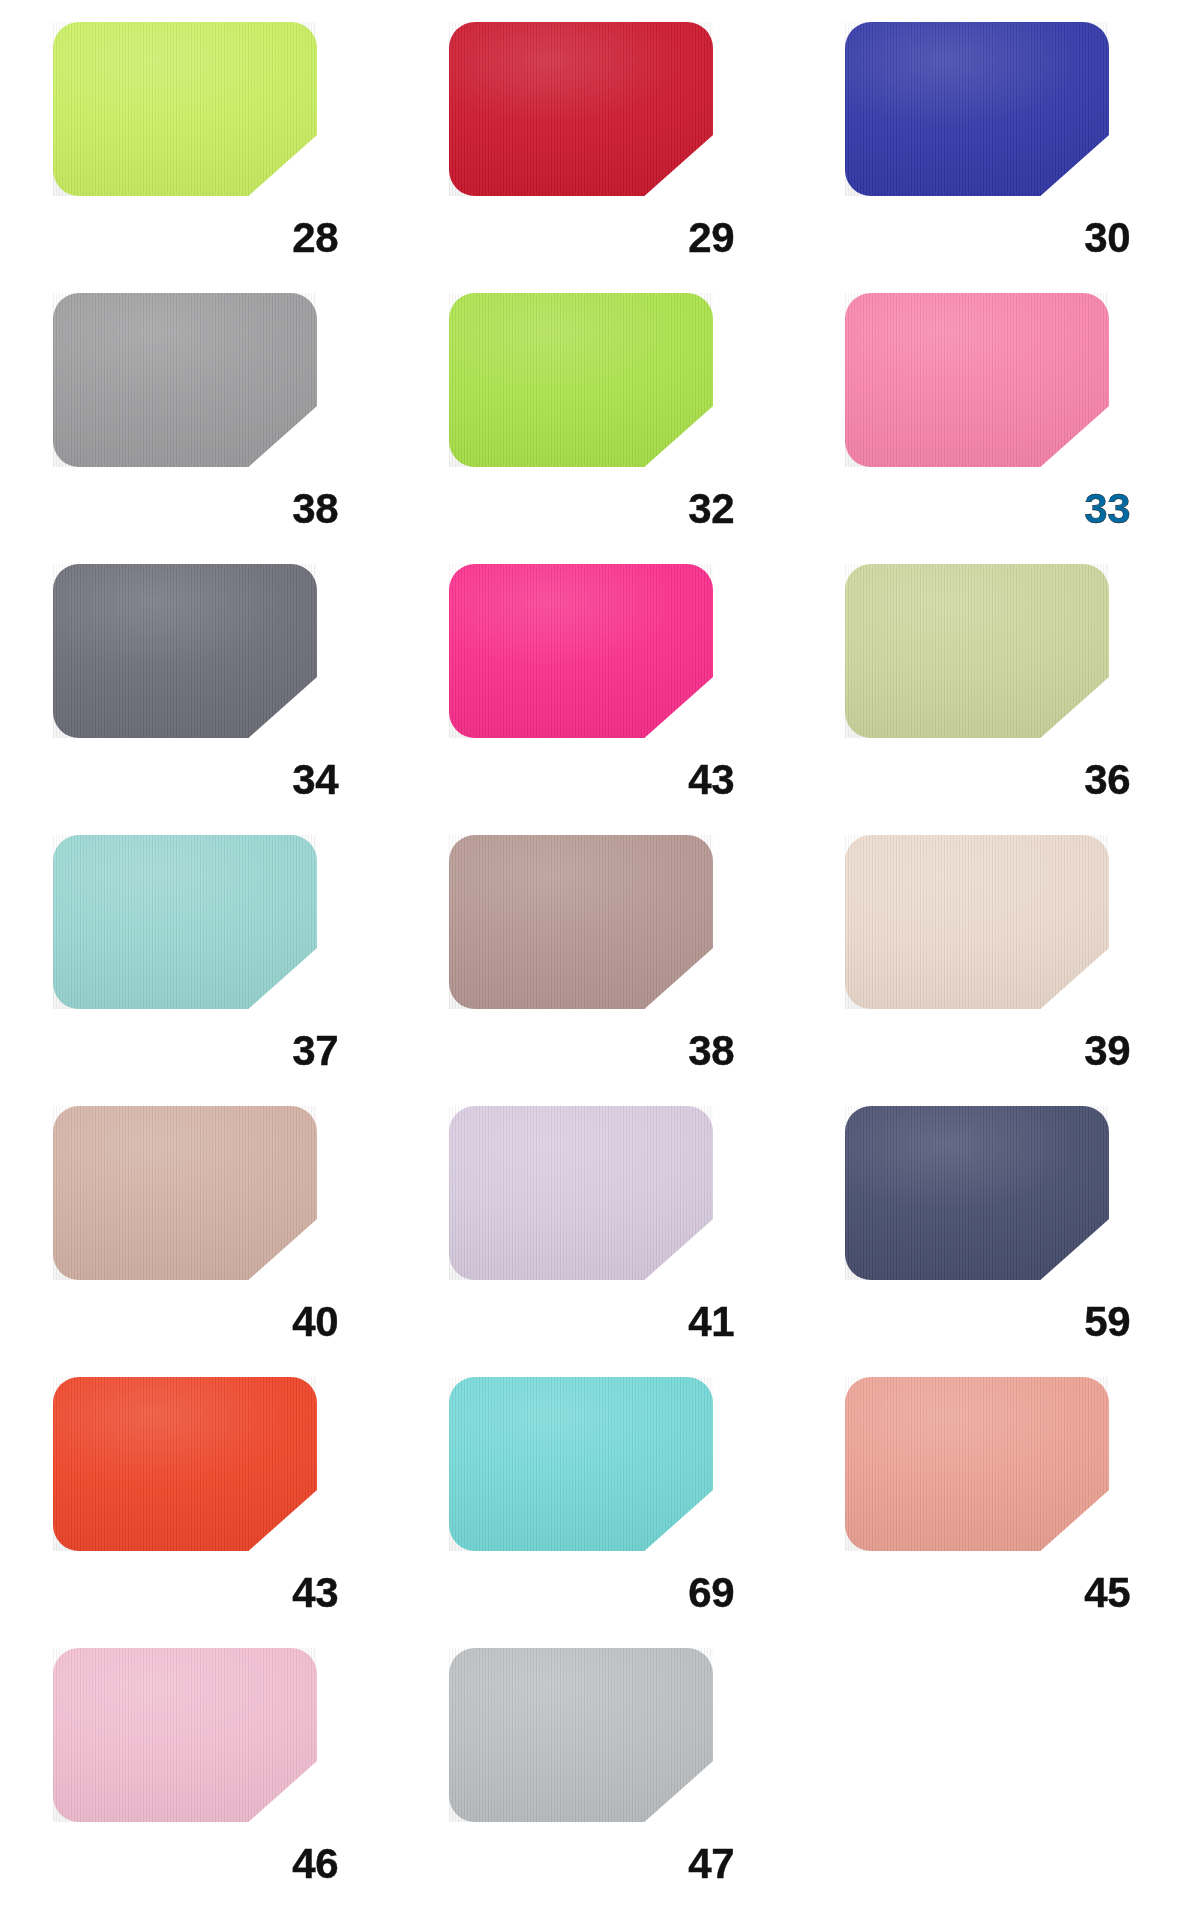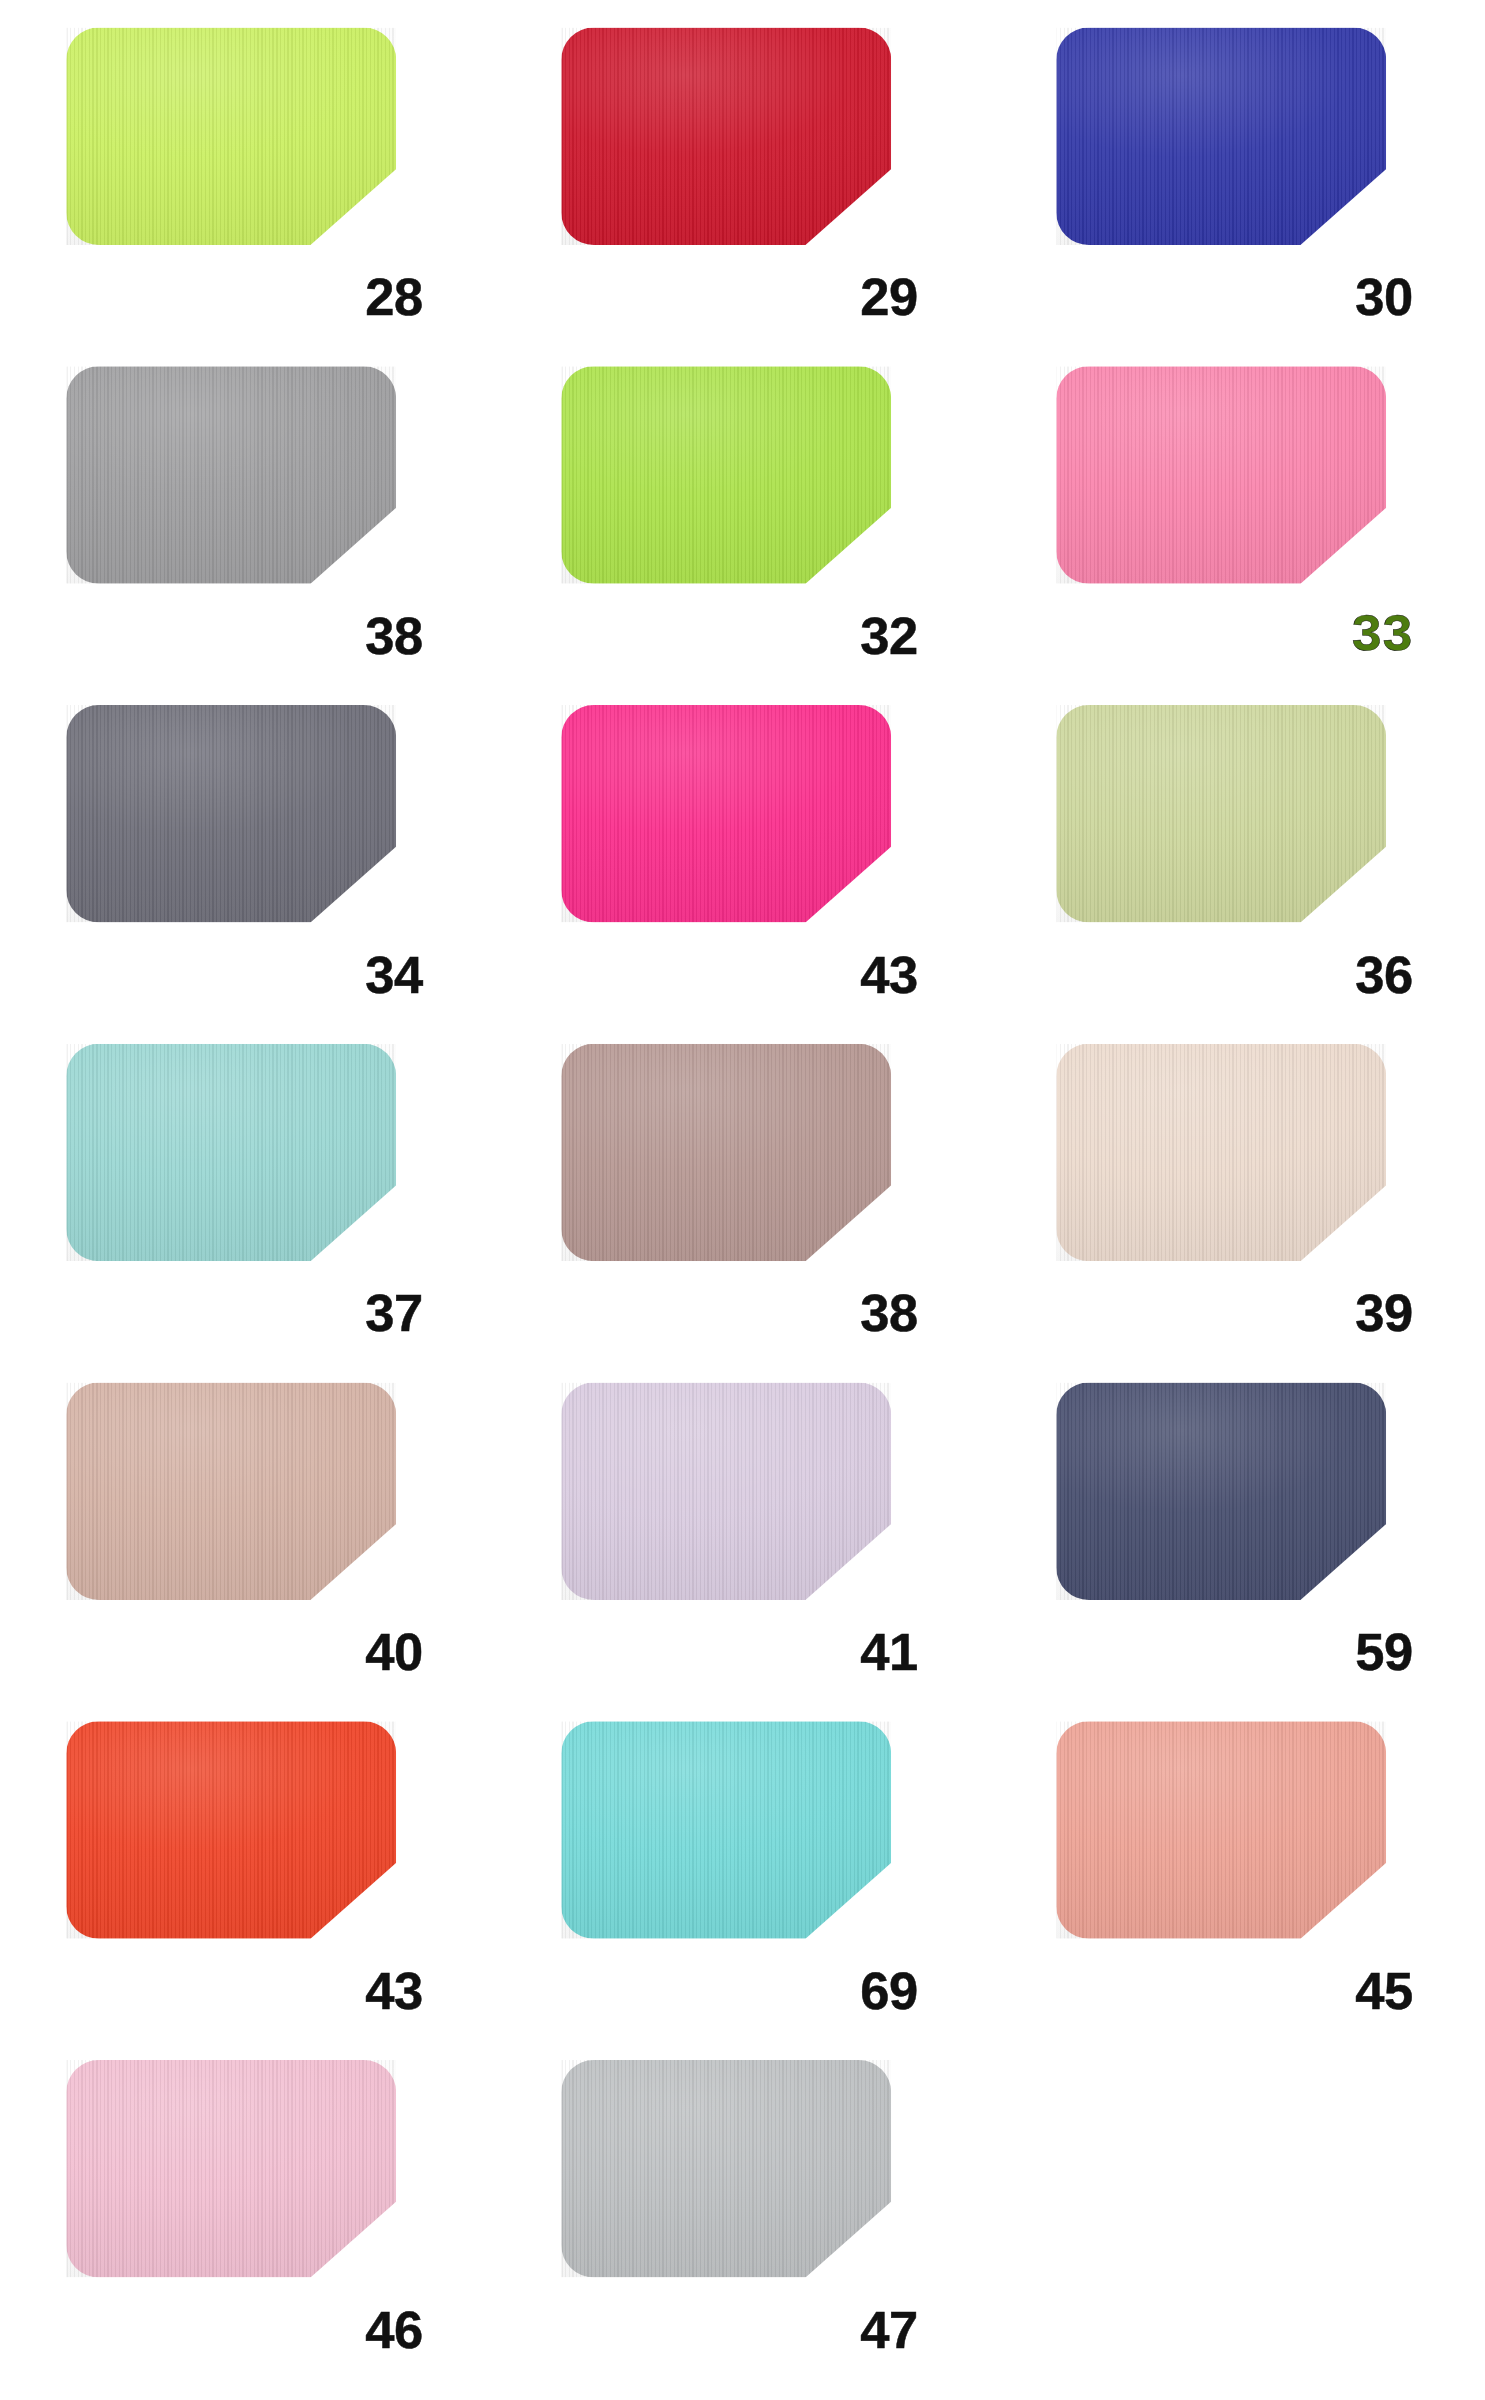--- a/index.html
+++ b/index.html
@@ -114,21 +114,21 @@
       <div class="swatch-cell">
         <div class="chip" style="background-color: rgb(156, 156, 158);"></div>
         <div class="chip-number" style="color: rgb(17, 17, 17); -webkit-text-stroke: 0.4px rgb(17, 17, 17);">38</div>
       </div>
       <div class="swatch-cell">
         <div class="chip" style="background-color: rgb(170, 226, 71);"></div>
         <div class="chip-number" style="color: rgb(17, 17, 17); -webkit-text-stroke: 0.4px rgb(17, 17, 17);">32</div>
       </div>
       <div class="swatch-cell">
         <div class="chip" style="background-color: rgb(250, 130, 171);"></div>
-        <div class="chip-number" style="color: #4d7c0f; font-family: Liberation Mono, monospace; -webkit-text-stroke: 0.4px rgb(17, 17, 17);">33</div>
+        <div class="chip-number" style="color: #0369a1; -webkit-text-stroke: 0.4px rgb(17, 17, 17);">33</div>
       </div>
       <div class="swatch-cell">
         <div class="chip" style="background-color: rgb(107, 107, 118);"></div>
         <div class="chip-number" style="color: rgb(17, 17, 17); -webkit-text-stroke: 0.4px rgb(17, 17, 17);">34</div>
       </div>
       <div class="swatch-cell">
         <div class="chip" style="background-color: rgb(251, 42, 138);"></div>
         <div class="chip-number" style="color: rgb(17, 17, 17); -webkit-text-stroke: 0.4px rgb(17, 17, 17);">43</div>
       </div>
       <div class="swatch-cell">

